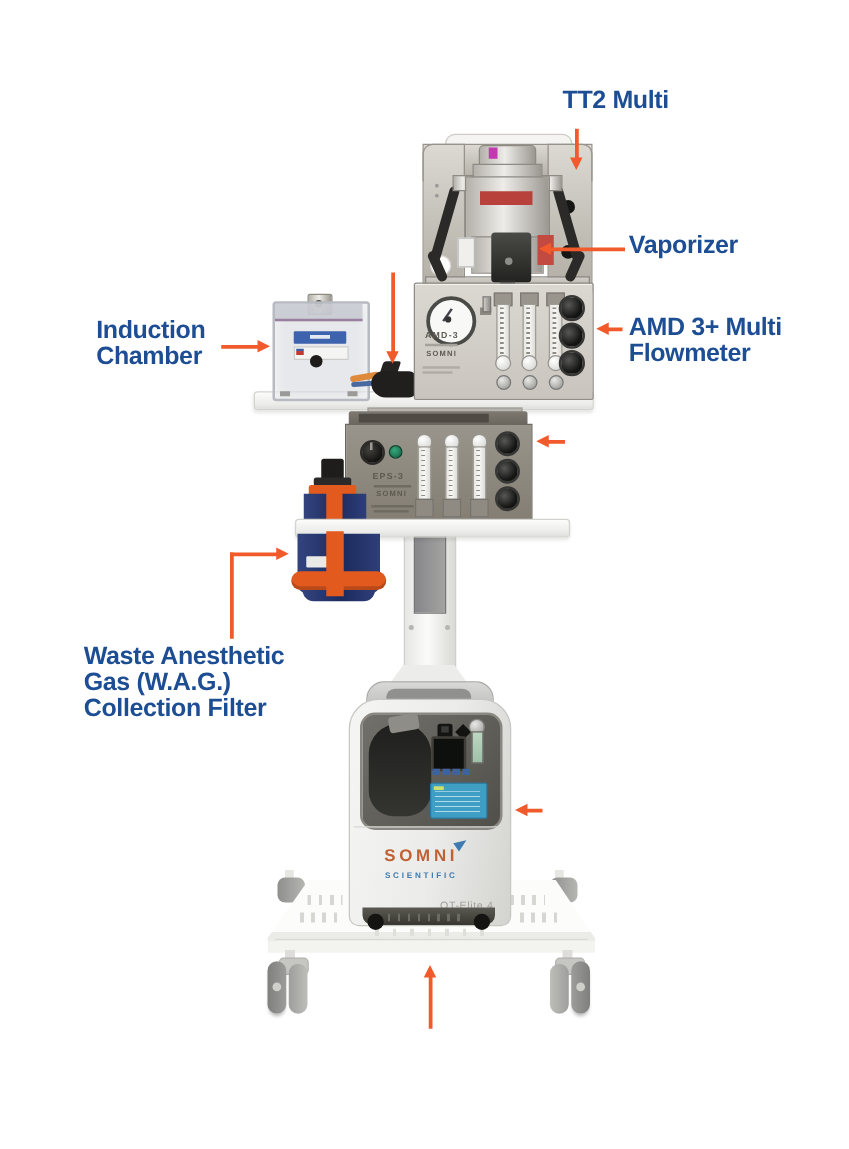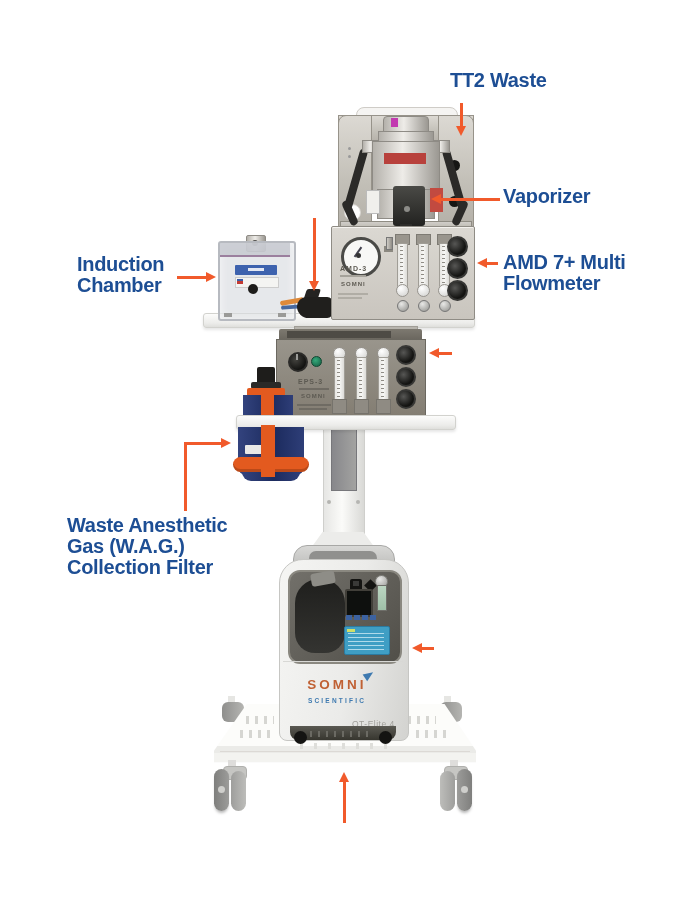--- a/index.html
+++ b/index.html
@@ -237,37 +237,37 @@
     <div class="a silver" style="left:377px;top:189px;width:56px;height:28px"></div>
     <div class="a" style="left:366px;top:190px;width:12px;height:22px;background:#f0efec;border:1px solid #bbb"></div>
     <div class="a" style="left:430px;top:188px;width:13px;height:24px;background:#c24a40"></div>
     <div class="a" style="left:393px;top:186px;width:32px;height:40px;background:linear-gradient(180deg,#4a4a46,#222220);border-radius:3px"></div>
     <div class="a" style="left:404px;top:206px;width:6px;height:6px;background:#8c8c88;border-radius:50%"></div>
     <div class="a" style="left:400px;top:224px;width:12px;height:8px;background:#2e2d2b"></div>
   </div>
 
   <div class="grp" style="z-index:10">
 
-    <div class="callout" style="left:450px;top:70px">TT2 Waste</div>
+    <div class="callout" style="left:450px;top:70px">TT2 Multi</div>
     <div class="aline" style="left:460px;top:103px;width:3px;height:24px"></div>
     <div class="ah ah-down" style="left:456px;top:126px"></div>
 
     <div class="aline" style="left:313px;top:218px;width:3px;height:64px"></div>
     <div class="ah ah-down" style="left:309px;top:281px"></div>
 
     <div class="callout" style="left:503px;top:186px">Vaporizer</div>
     <div class="aline" style="left:440px;top:198px;width:60px;height:3px"></div>
     <div class="ah ah-left" style="left:431px;top:194px"></div>
 
     <div class="callout" style="left:77px;top:254px">Induction
 Chamber</div>
     <div class="aline" style="left:177px;top:276px;width:30px;height:3px"></div>
     <div class="ah ah-right" style="left:206px;top:272px"></div>
 
-    <div class="callout" style="left:503px;top:252px">AMD 7+ Multi
+    <div class="callout" style="left:503px;top:252px">AMD 3+ Multi
 Flowmeter</div>
     <div class="aline" style="left:486px;top:262px;width:12px;height:3px"></div>
     <div class="ah ah-left" style="left:477px;top:258px"></div>
 
     <div class="aline" style="left:438px;top:352px;width:14px;height:3px"></div>
     <div class="ah ah-left" style="left:429px;top:348px"></div>
 
     <div class="callout" style="left:67px;top:515px">Waste Anesthetic
 Gas (W.A.G.)
 Collection Filter</div>

